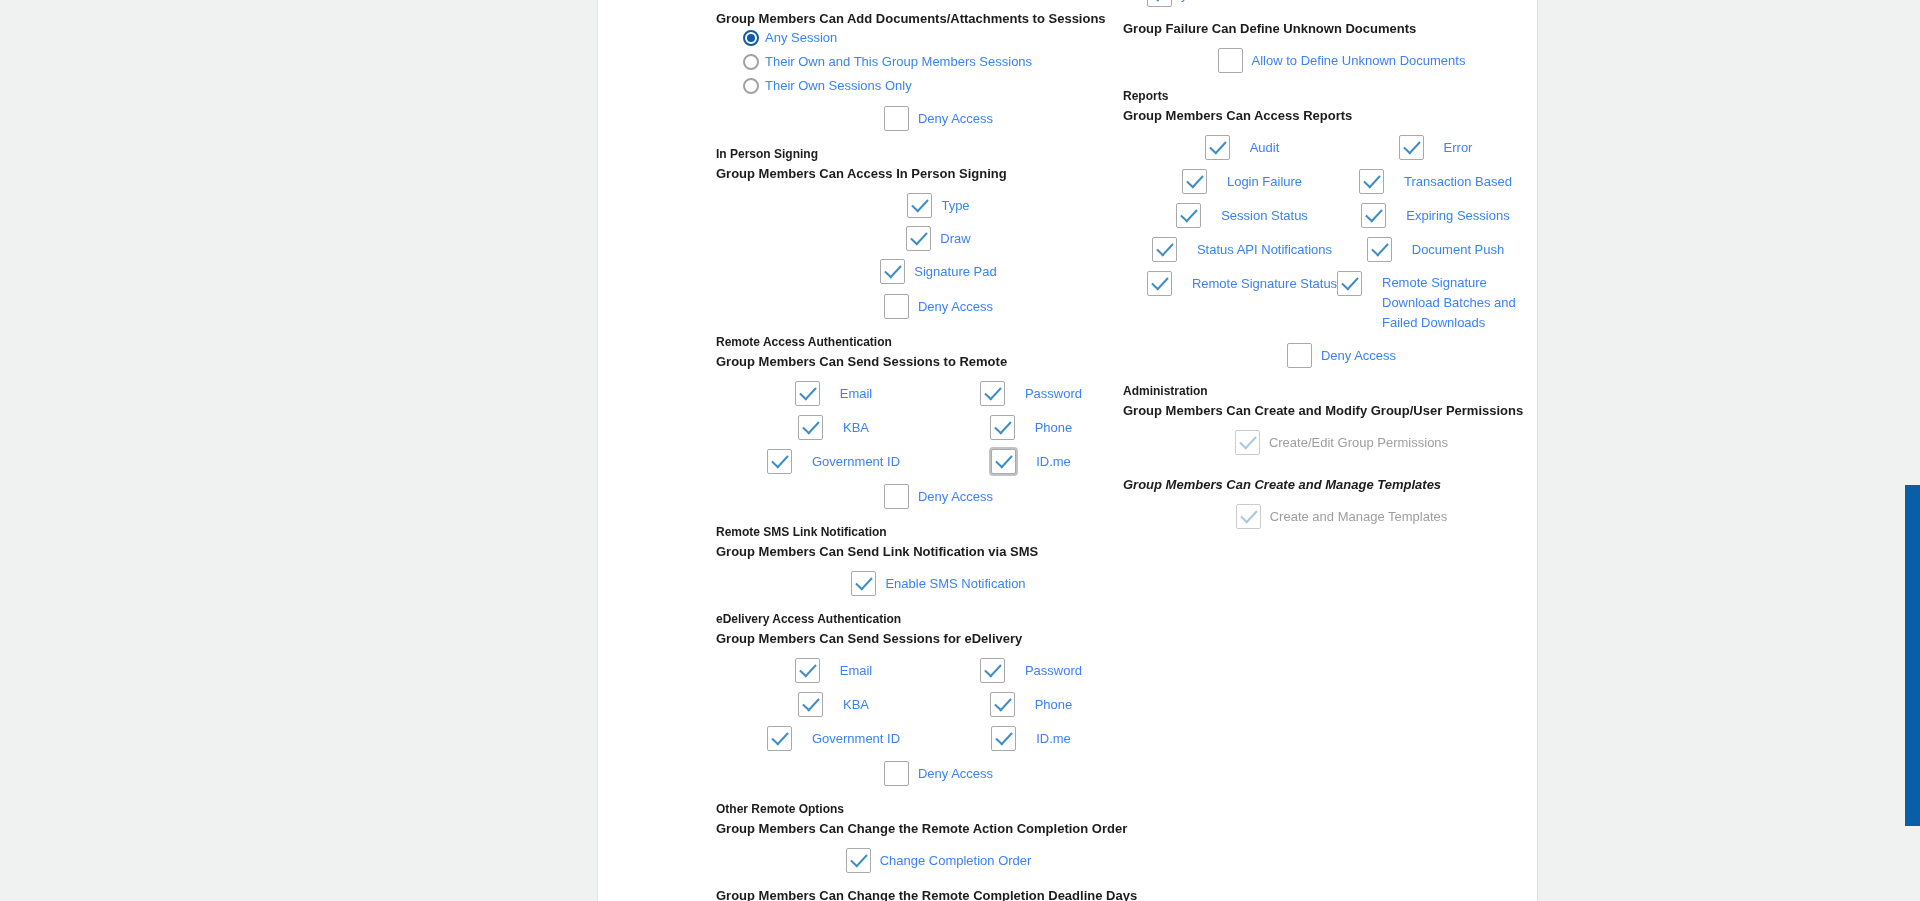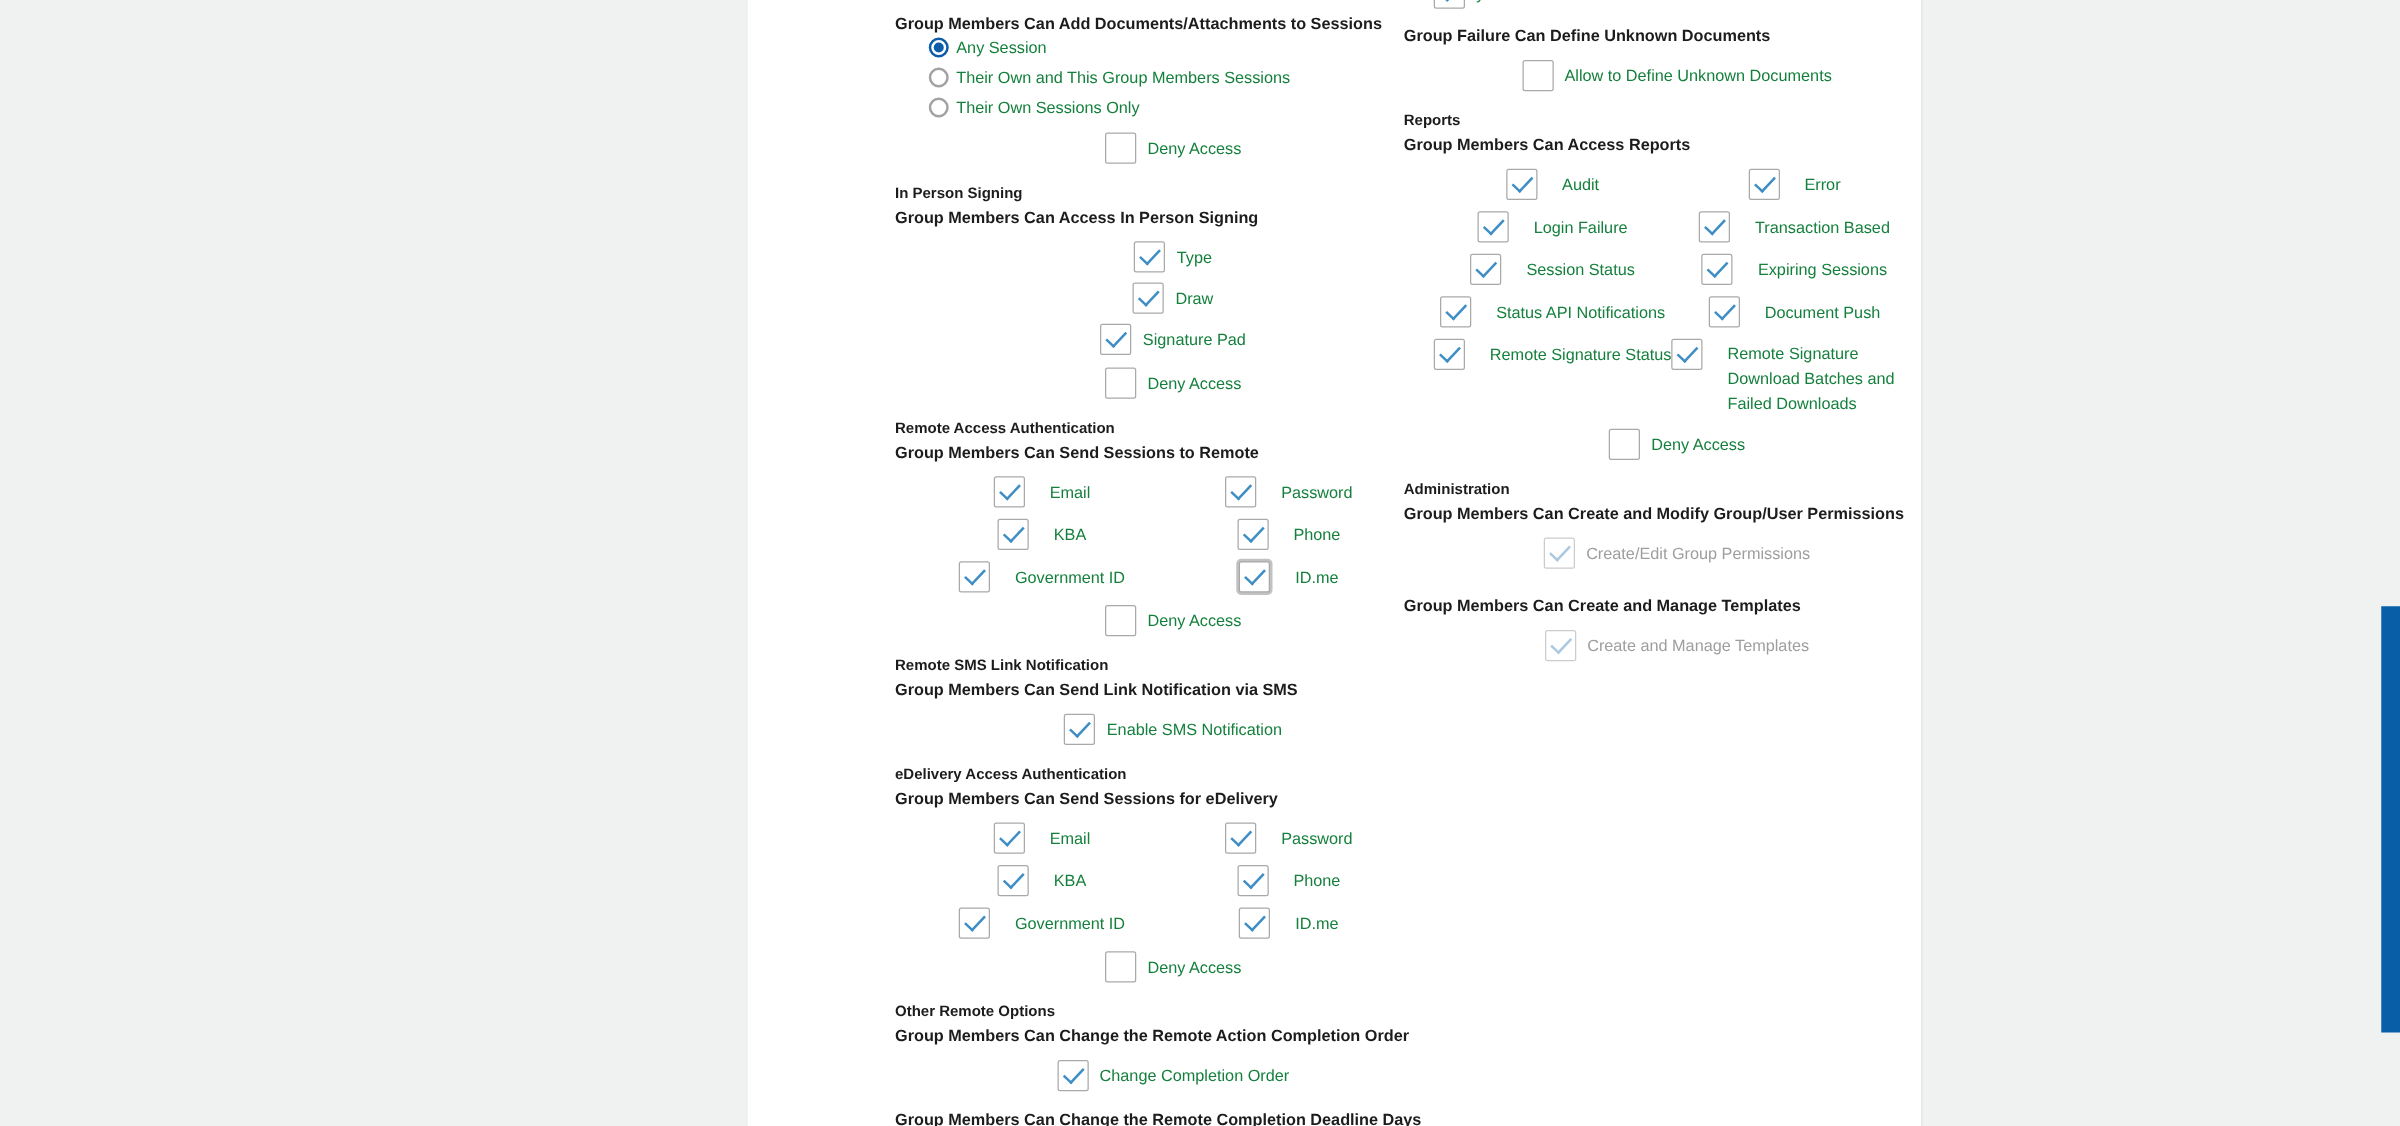--- a/index.html
+++ b/index.html
@@ -20,27 +20,27 @@
   .heading{
     font-size:12px;font-weight:700;line-height:22px;
     margin:12px 0 0;white-space:nowrap;color:#1c1c1c;
   }
   .sublabel{
     font-size:13px;font-weight:700;line-height:18px;
     margin:0 0 10px;white-space:nowrap;color:#1c1c1c;
   }
   .sublabel.tight{margin-bottom:0;}
   .sublabel.mt14{margin-top:14px;}
-  .sublabel.mt16{margin-top:21px;}
+  .sublabel.mt16{margin-top:21px;font-style:italic;}
   .row{
     display:flex;align-items:center;gap:9px;
     height:25px;margin:0 0 8px 25px;justify-content:center;
   }
   .row.deny{margin-top:10px;}
-  .clabel{font-size:13px;line-height:18px;white-space:nowrap;color:#15803d;}
+  .clabel{font-size:13px;line-height:18px;white-space:nowrap;color:#3b82f6;}
   .cb{
     width:25px;height:25px;box-sizing:border-box;flex:0 0 auto;
     border:1px solid #a9a9a9;border-radius:2px;background:#fff;position:relative;
   }
   .cb[data-checked="true"]::after{
     content:"";position:absolute;left:4px;top:5px;width:14px;height:7px;
     border-left:2px solid #3e8ec5;border-bottom:2px solid #3e8ec5;
     transform:rotate(-47deg);
   }
   .cb.focused{box-shadow:0 0 0 2px #c2c2c2;}

